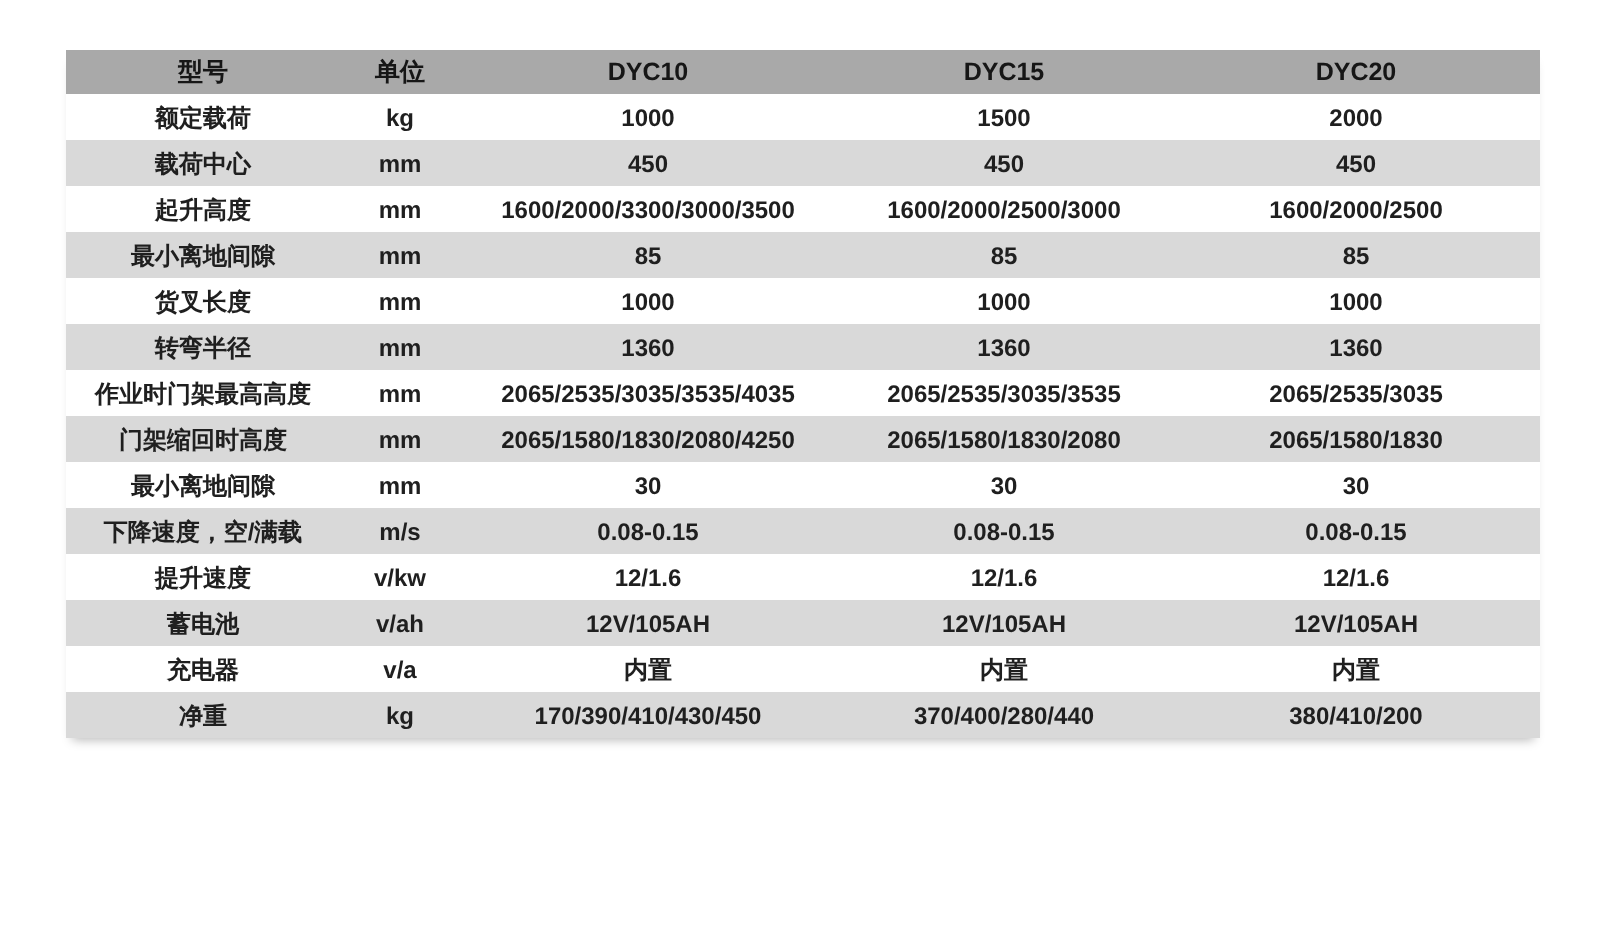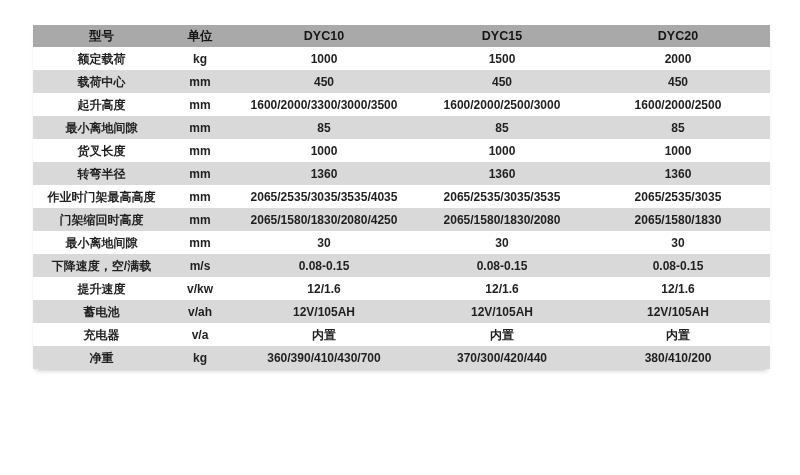--- a/index.html
+++ b/index.html
@@ -171,20 +171,20 @@
           <tr>
     <td>充电器</td>
     <td>v/a</td>
     <td>内置</td>
     <td>内置</td>
     <td>内置</td>
   </tr>
           <tr>
     <td>净重</td>
     <td>kg</td>
-    <td>360/390/410/430/700</td>
-    <td>370/300/420/440</td>
+    <td>170/390/410/430/450</td>
+    <td>370/400/280/440</td>
     <td>380/410/200</td>
   </tr>
         </tbody>
     </table>
   </div>
 </div>
 
 </body></html>

